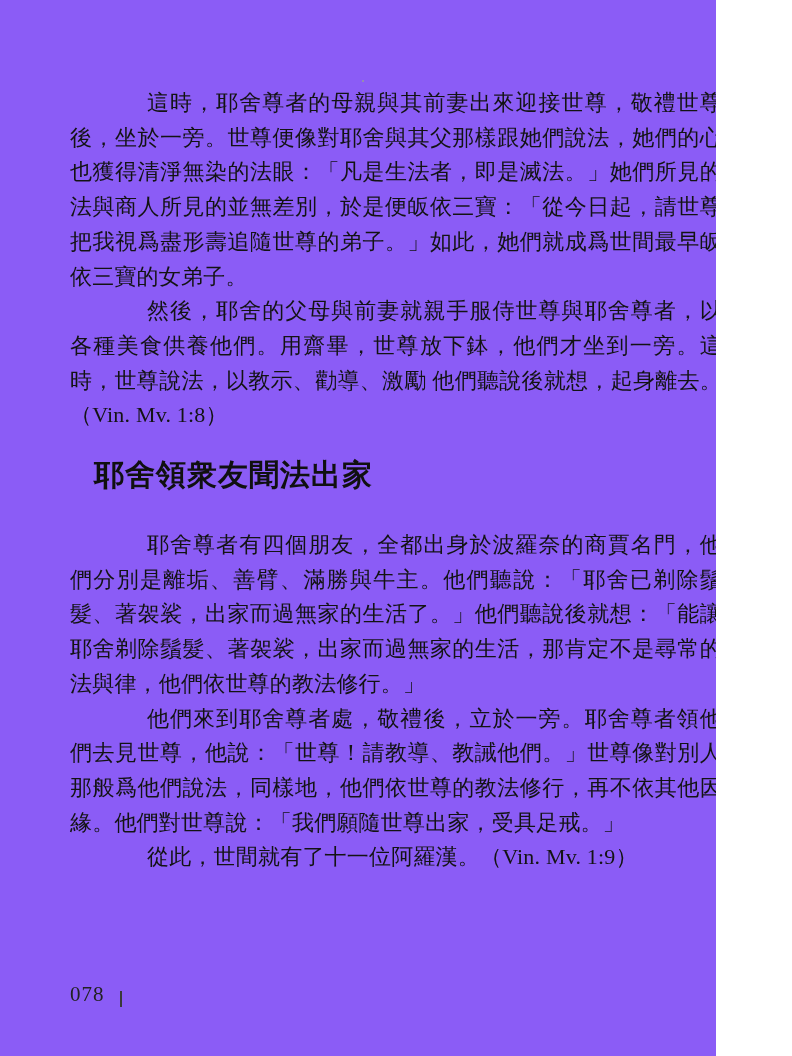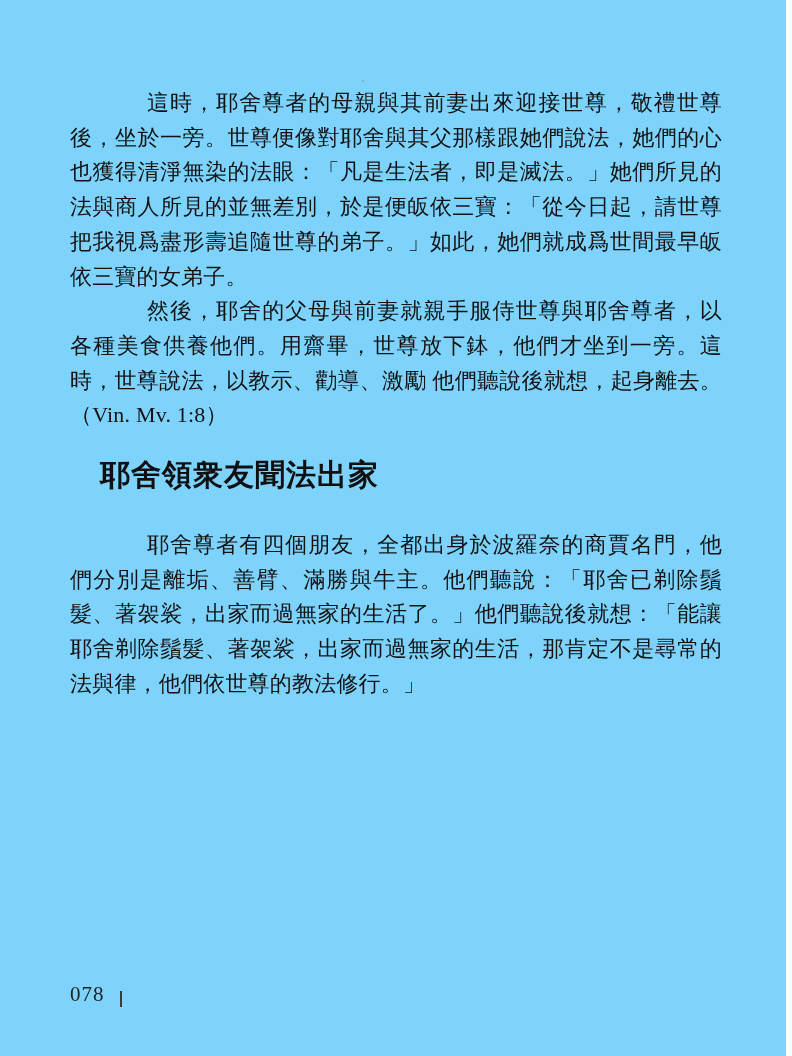--- a/index.html
+++ b/index.html
@@ -2,44 +2,44 @@
 <html><head>
 <meta charset="utf-8">
 <style>
   html, body {
     margin: 0;
     padding: 0;
     background: #ffffff;
   }
   .page {
     position: relative;
-    width: 786px;
+    width: 716px;
     height: 1056px;
-    background: #7dd3fc;
+    background: #8b5cf6;
     overflow: hidden;
     font-family: "Liberation Serif", "DejaVu Serif", serif;
     color: #131313;
   }
   .content {
     position: absolute;
     left: 70px;
     top: 86px;
     width: 652px;
   }
   .para {
     margin: 0;
     font-size: 22px;
     line-height: 34.7px;
     text-align: justify;
     text-indent: 3.5em;
     letter-spacing: 0.2px;
     word-break: break-all;
   }
   .heading {
-    margin: 22px 0 33px 30px;
+    margin: 22px 0 33px 24px;
     font-size: 30px;
     font-weight: 700;
     letter-spacing: 1px;
     line-height: 40px;
     color: #101010;
   }
   .footer {
     position: absolute;
     left: 70px;
     top: 982px;
@@ -76,20 +76,22 @@
 
   <div class="speck"></div>
 
   <main class="content">
     <p class="para">這時，耶舍尊者的母親與其前妻出來迎接世尊，敬禮世尊後，坐於一旁。世尊便像對耶舍與其父那樣跟她們說法，她們的心也獲得清淨無染的法眼：「凡是生法者，即是滅法。」她們所見的法與商人所見的並無差別，於是便皈依三寶：「從今日起，請世尊把我視爲盡形壽追隨世尊的弟子。」如此，她們就成爲世間最早皈依三寶的女弟子。</p>
     <p class="para">然後，耶舍的父母與前妻就親手服侍世尊與耶舍尊者，以各種美食供養他們。用齋畢，世尊放下鉢，他們才坐到一旁。這時，世尊說法，以教示、勸導、激勵 他們聽說後就想，起身離去。（Vin. Mv. 1:8）</p>
 
     <h1 class="heading">耶舍領衆友聞法出家</h1>
 
     <p class="para">耶舍尊者有四個朋友，全都出身於波羅奈的商賈名門，他們分別是離垢、善臂、滿勝與牛主。他們聽說：「耶舍已剃除鬚髮、著袈裟，出家而過無家的生活了。」他們聽說後就想：「能讓耶舍剃除鬚髮、著袈裟，出家而過無家的生活，那肯定不是尋常的法與律，他們依世尊的教法修行。」</p>
+    <p class="para">他們來到耶舍尊者處，敬禮後，立於一旁。耶舍尊者領他們去見世尊，他說：「世尊！請教導、教誡他們。」世尊像對別人那般爲他們說法，同樣地，他們依世尊的教法修行，再不依其他因緣。他們對世尊說：「我們願隨世尊出家，受具足戒。」</p>
+    <p class="para">從此，世間就有了十一位阿羅漢。（Vin. Mv. 1:9）</p>
   </main>
 
   <footer class="footer">
     <span class="num">078</span>
     <span class="rule"></span>
   </footer>
 
 </div>
 
 </body></html>

